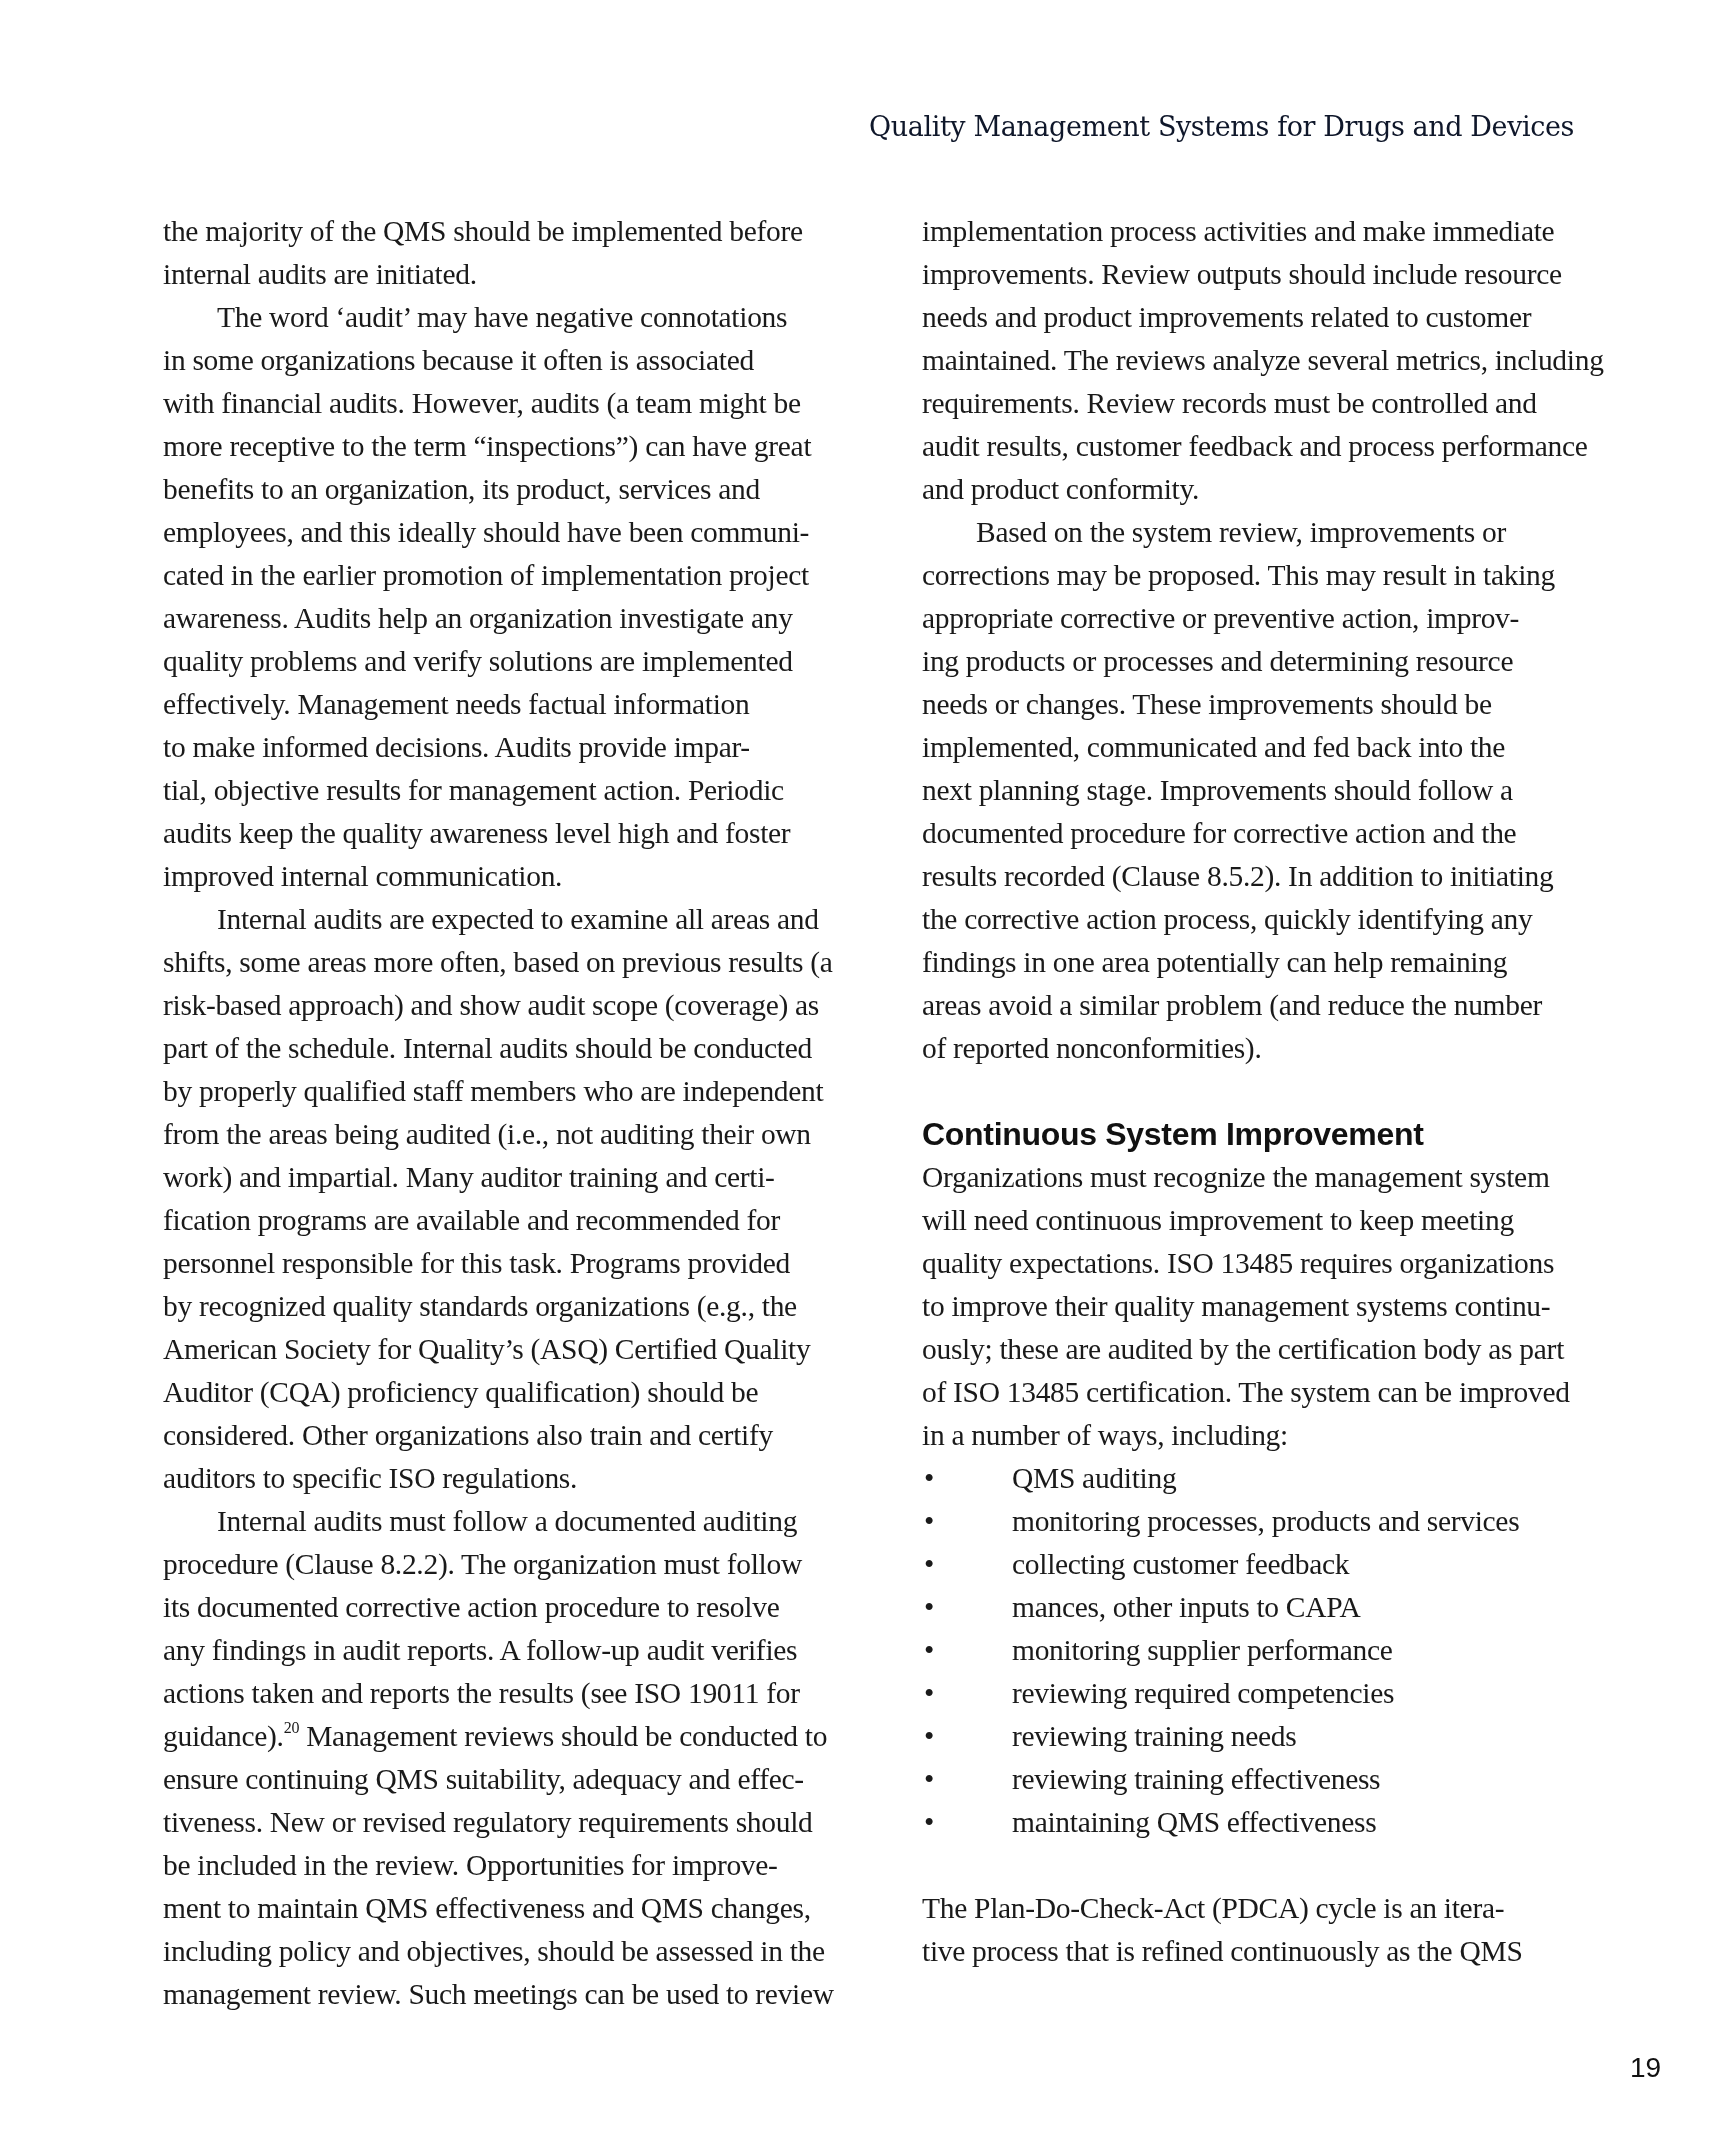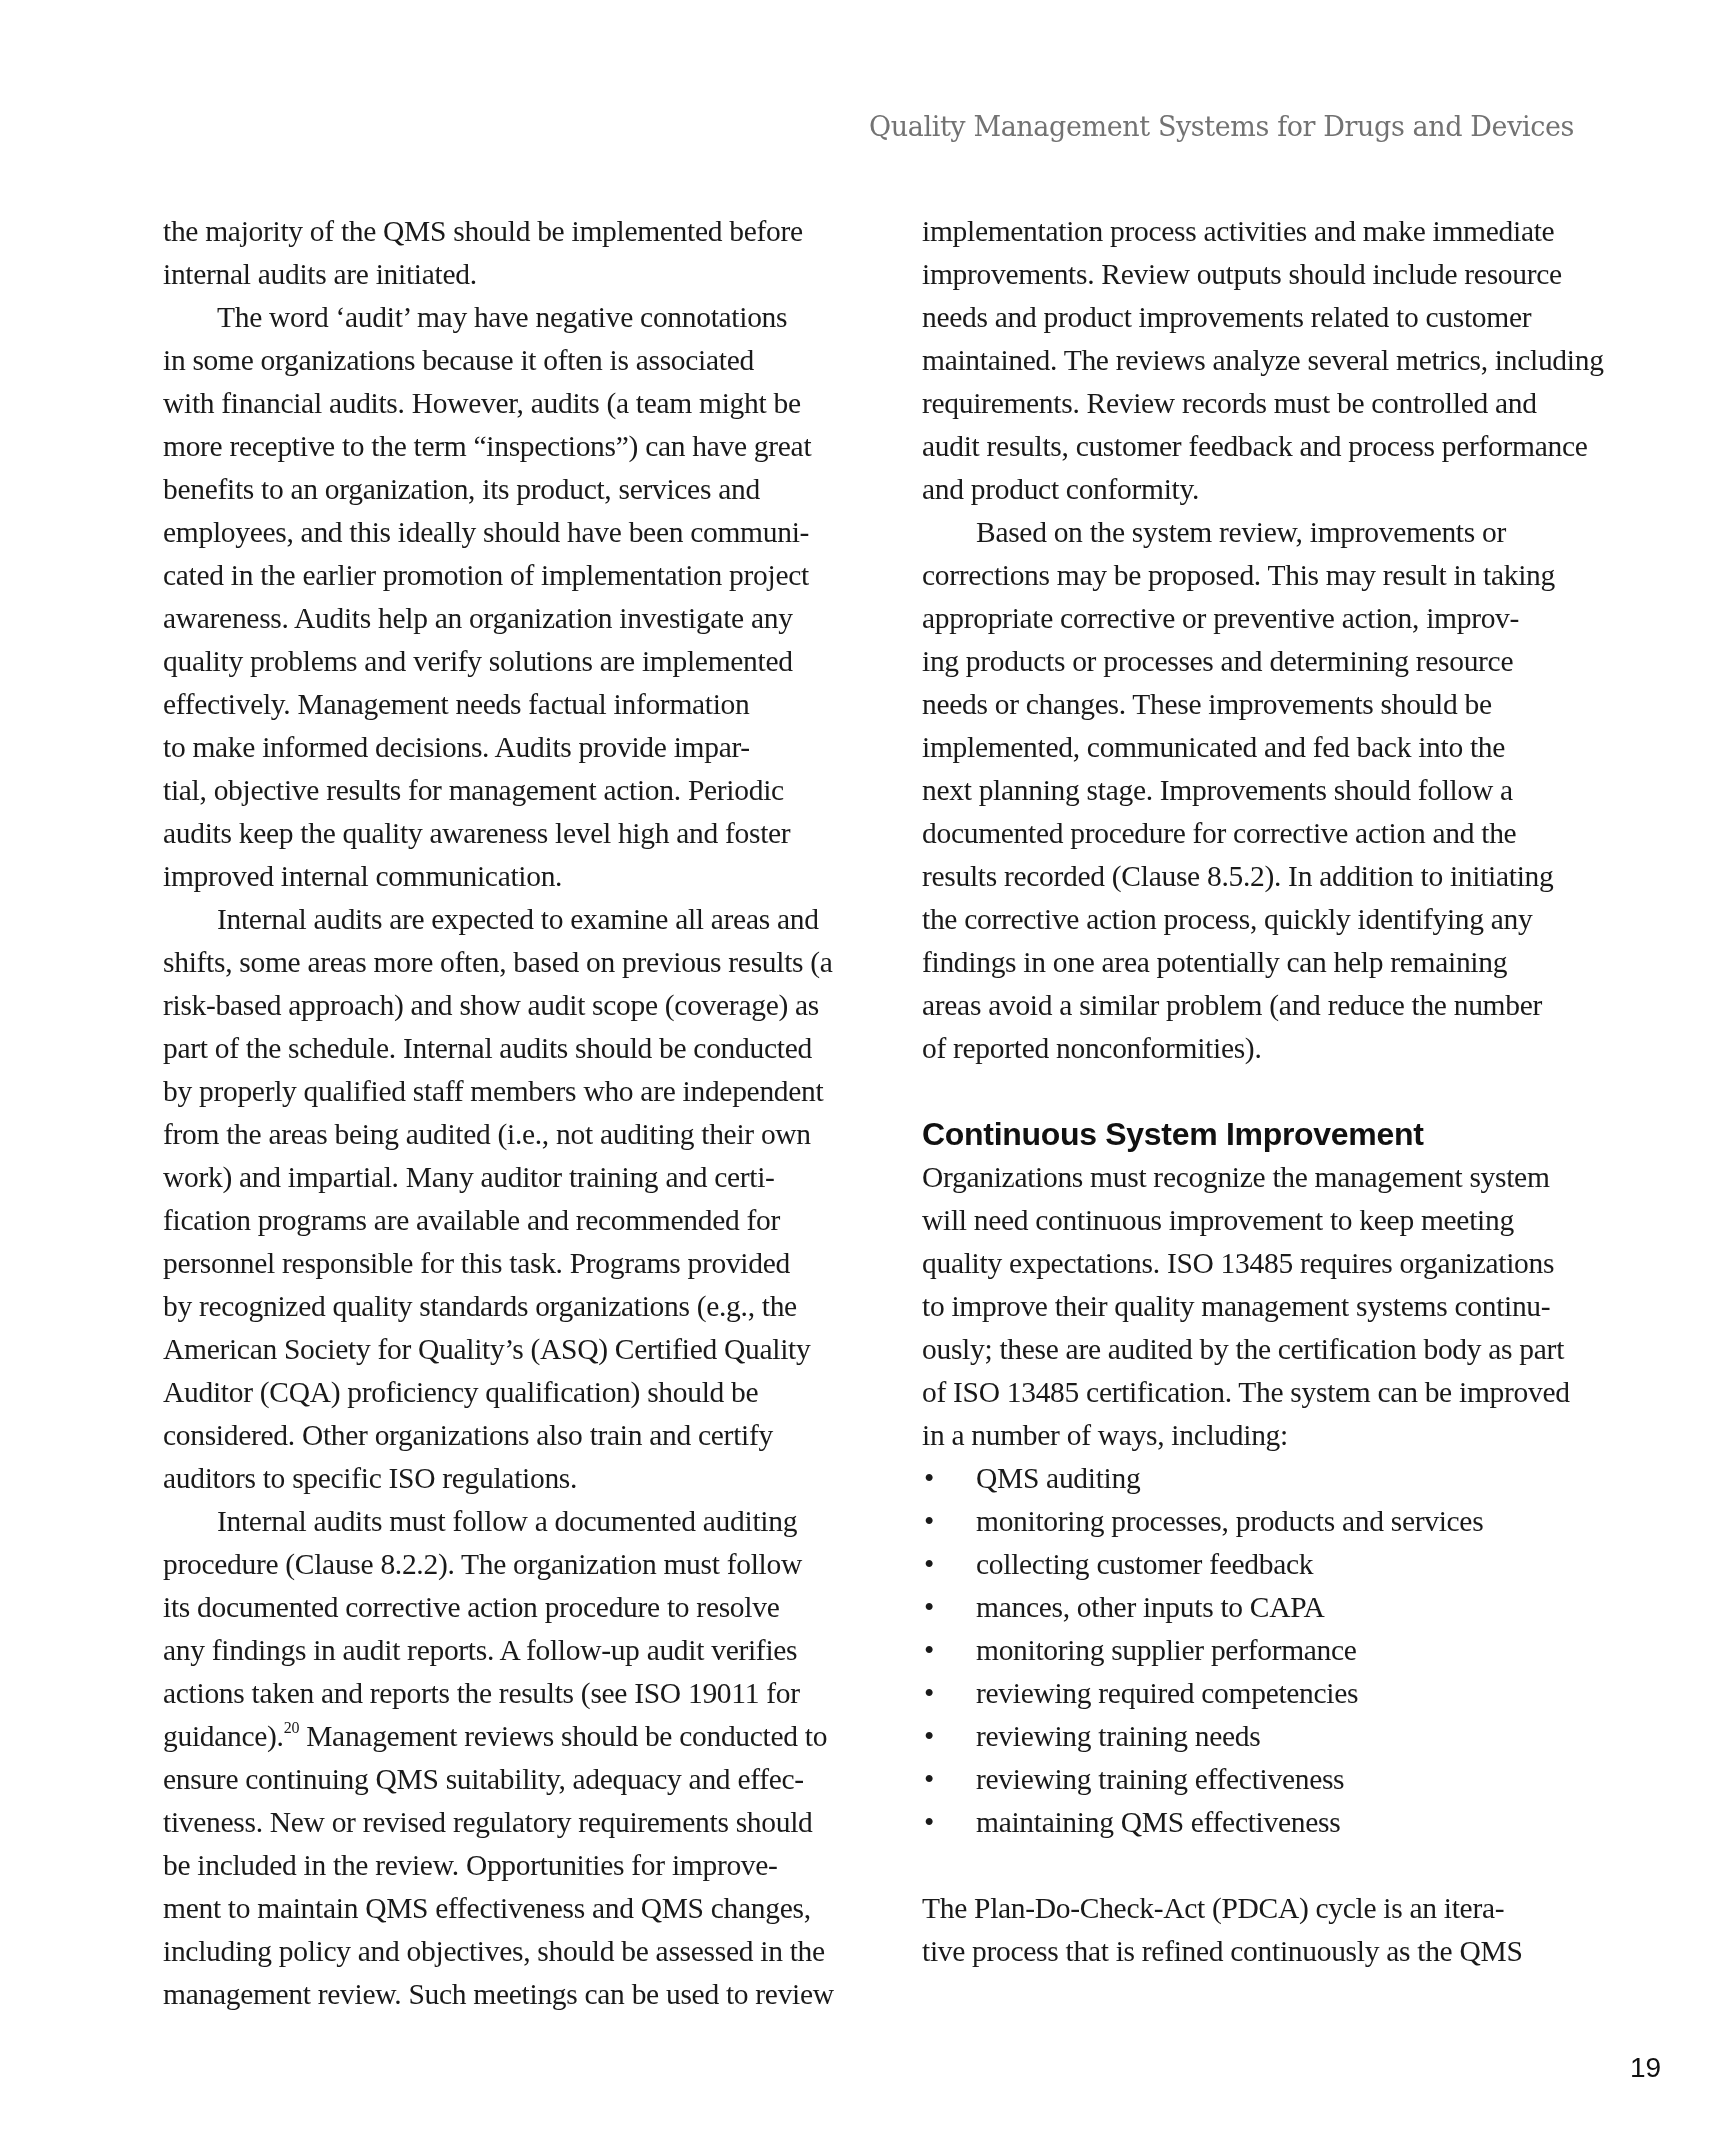--- a/index.html
+++ b/index.html
@@ -4,42 +4,42 @@
 <style>
   html, body { margin: 0; padding: 0; background: #ffffff; }
   body {
     width: 1722px; height: 2153px; position: relative; overflow: hidden;
     color: #1a1a1a;
     font-family: "Liberation Serif", "DejaVu Serif", serif;
   }
   .running-header {
     position: absolute; top: 111px; right: 148px;
     font-family: "DejaVu Serif", "Liberation Serif", serif;
-    font-size: 27px; letter-spacing: -0.4px; color: #737373;
+    font-size: 27px; letter-spacing: -0.4px; color: #0f172a;
     white-space: nowrap;
   }
   .col {
     position: absolute; top: 210px; width: 693px;
   }
   .col.left { left: 163px; }
   .col.right { left: 922px; }
   .line {
     font-size: 29.5px; line-height: 43px; height: 43px;
     white-space: nowrap; letter-spacing: -0.3px;
   }
   .line.indent { padding-left: 54px; }
   .gap { height: 43px; }
   .heading {
     font-family: "Liberation Sans", "DejaVu Sans", sans-serif;
     font-weight: bold; font-size: 32px; line-height: 43px; height: 43px;
     letter-spacing: -0.3px; color: #111;
   }
   .bullet-row { display: flex; font-size: 29.5px; line-height: 43px; letter-spacing: -0.3px; }
   .bullet-dot { width: 54px; flex: 0 0 54px; padding-left: 1.9px; box-sizing: border-box; }
-  .bullet-text { white-space: nowrap; }
+  .bullet-text { white-space: nowrap; margin-left: 36px; }
   .bullet-text .sub { display: block; }
   sup.fn { font-size: 16px; vertical-align: 13px; line-height: 0; }
   .page-number {
     position: absolute; left: 1630px; top: 2052px;
     font-family: "Liberation Sans", "DejaVu Sans", sans-serif;
     font-size: 28px; color: #111;
   }
 </style>
 </head>
 <body>

